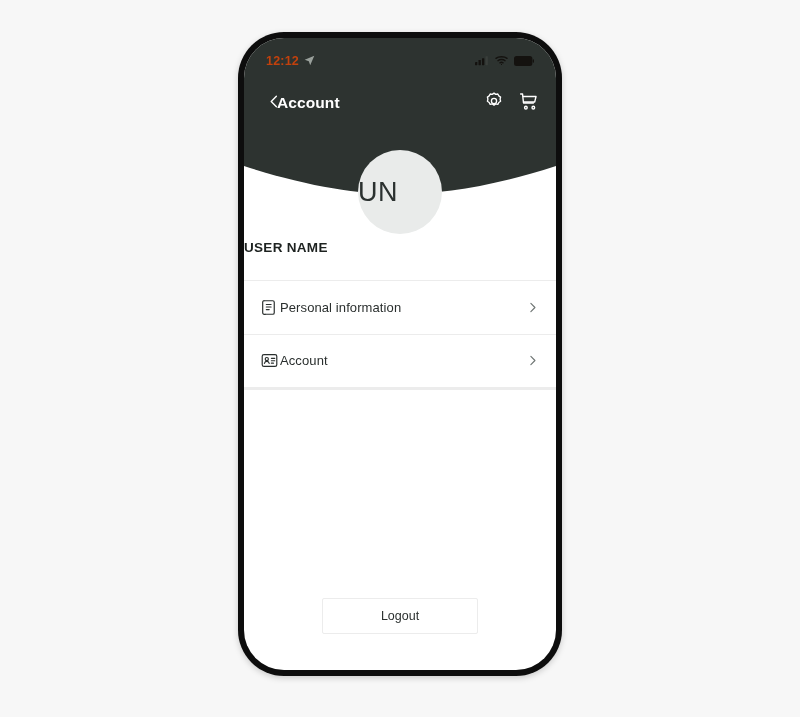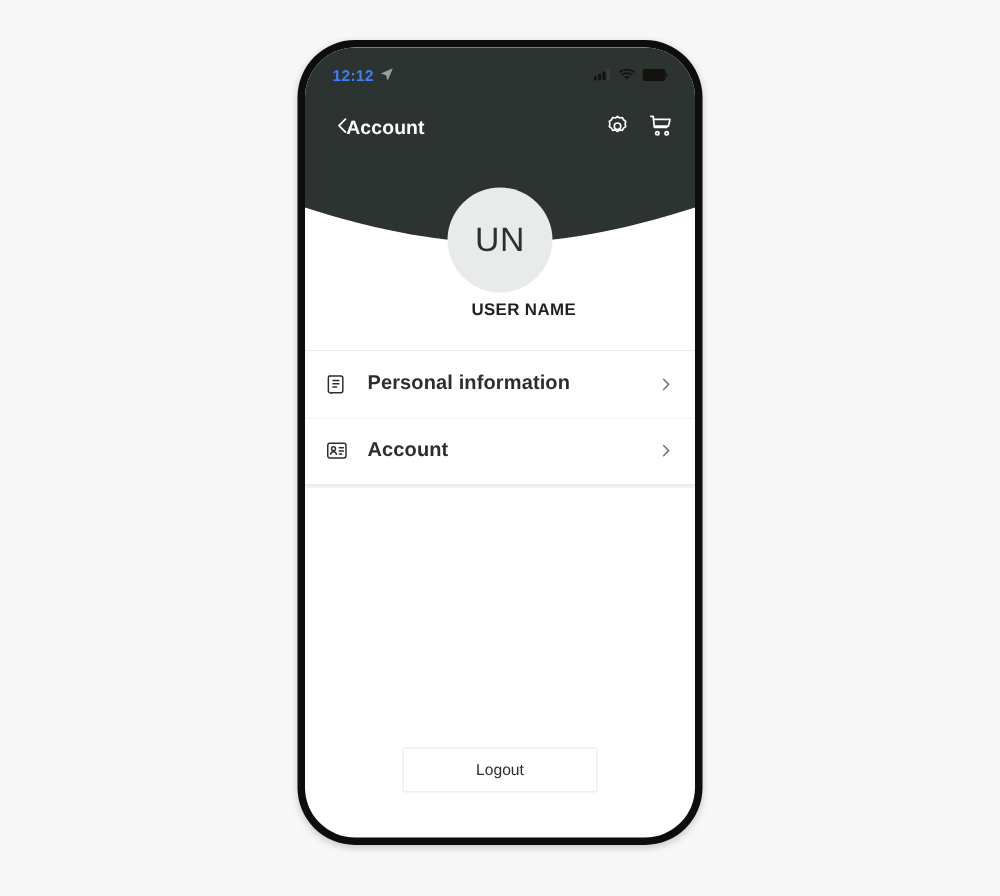--- a/index.html
+++ b/index.html
@@ -59,21 +59,21 @@
     padding: 0 22px;
     box-sizing: border-box;
     z-index: 5;
   }
   .status-left {
     display: flex;
     align-items: center;
     gap: 5px;
   }
   .status-time {
-    color: #3b82f6;
+    color: #c2410c;
     font-size: 12.5px;
     font-weight: 600;
     letter-spacing: 0.2px;
   }
   .status-right {
     display: flex;
     align-items: center;
     gap: 6px;
   }
 
@@ -131,41 +131,39 @@
     position: absolute;
     left: 50%;
     top: 112px;
     transform: translateX(-50%);
     width: 84px;
     height: 84px;
     border-radius: 50%;
     background: #e9ebea;
     display: flex;
     align-items: center;
-    justify-content: center;
+    justify-content: flex-start;
     z-index: 4;
   }
   .avatar-initials {
     color: #2b3130;
     font-size: 27px;
     font-weight: 400;
     letter-spacing: 0.5px;
   }
   .user-name {
     position: absolute;
     left: 0;
     top: 202px;
     width: 100%;
-    text-align: center;
     color: #1d2220;
     font-size: 13.5px;
     font-weight: 700;
     letter-spacing: 0.3px;
     z-index: 4;
-    padding-left: 19px;
   }
 
   
   .menu-list {
     position: absolute;
     left: 0;
     top: 242px;
     width: 100%;
     z-index: 3;
   }
@@ -190,24 +188,24 @@
   }
   .menu-icon {
     width: 22px;
     height: 22px;
     display: flex;
     align-items: center;
     justify-content: center;
     flex: 0 0 auto;
   }
   .menu-label {
-    margin-left: 14px;
+    margin-left: 0;
     color: #2a2f2e;
-    font-size: 16px;
-    font-weight: 700;
+    font-size: 13px;
+    font-weight: 400;
     letter-spacing: 0.1px;
   }
   .menu-chev {
     margin-left: auto;
     width: 16px;
     height: 16px;
     display: flex;
     align-items: center;
     justify-content: center;
   }

